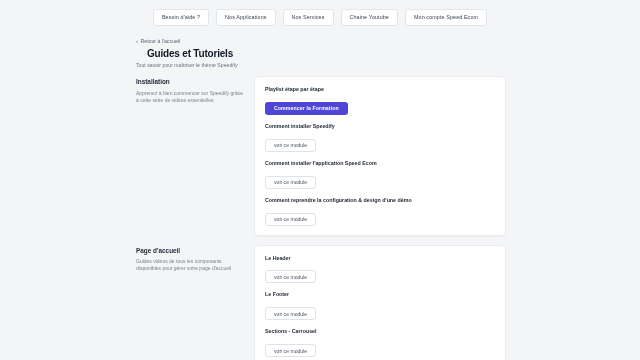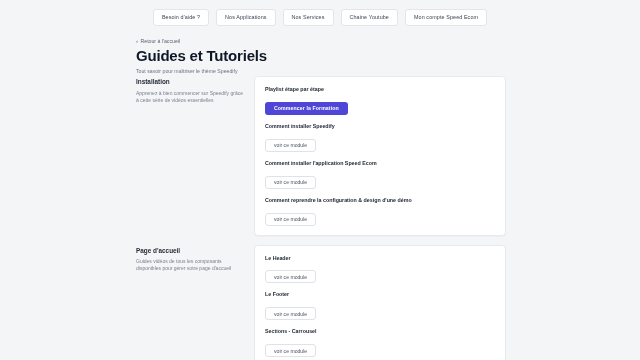--- a/index.html
+++ b/index.html
@@ -71,25 +71,25 @@
     cursor: pointer;
     width: max-content;
   }
   .chev {
     font-size: 6px;
     line-height: 1;
     color: #5b6472;
     display: inline-block;
   }
   .page-title {
-    font-size: 15px;
+    font-size: 10px;
     font-weight: 700;
     letter-spacing: -.2px;
     color: #101828;
-    margin: 0 0 3px 0;
+    margin: 0 0 3px 11px;
     line-height: 1.12;
   }
   .page-sub {
     font-size: 5.2px;
     color: #6b7280;
     margin: 0;
     line-height: 1.2;
   }
 
   

